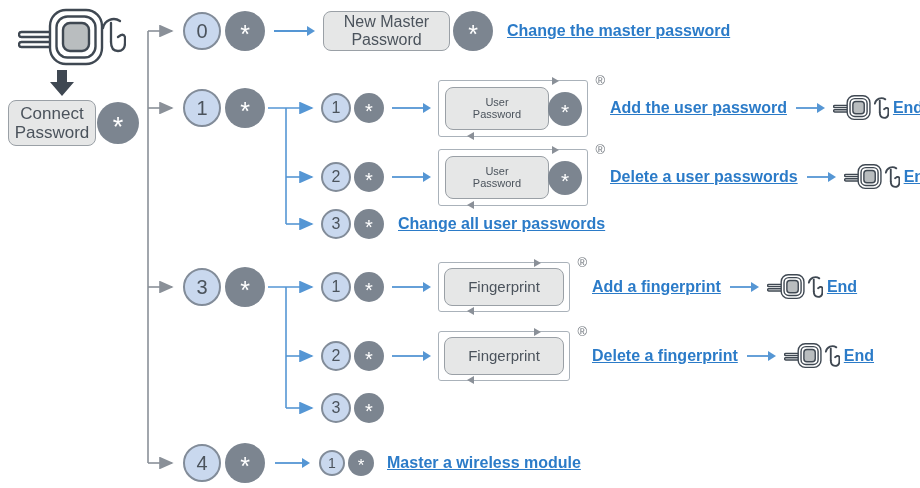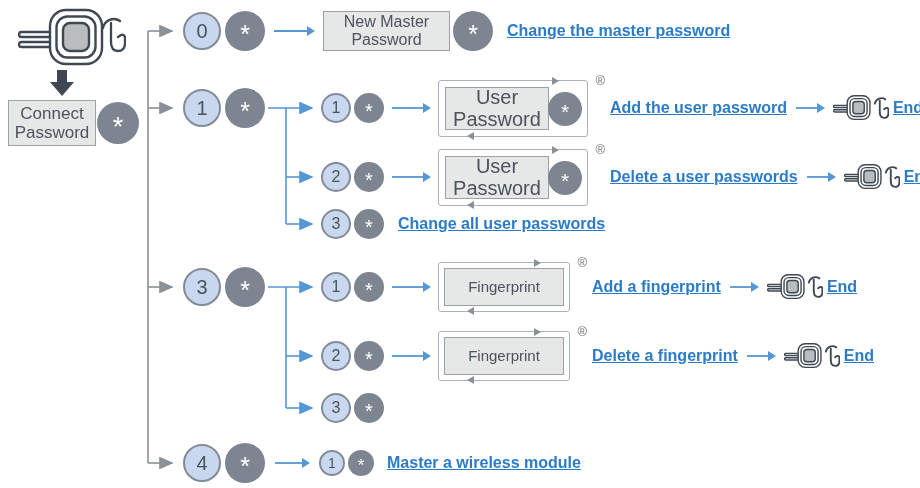--- a/index.html
+++ b/index.html
@@ -14,31 +14,31 @@
   .blue{background:#c9d8ee;border:2px solid #828c99;}
   .gray{background:#7c8590;color:#ffffff;border:none;}
   .c1{width:38px;height:38px;font-size:20px;}
   .c1s{width:40px;height:40px;font-size:25px;}
   .c2{width:30px;height:30px;font-size:16px;}
   .c2s{width:30px;height:30px;font-size:20px;}
   .c3{width:26px;height:26px;font-size:14px;}
   .c3s{width:26px;height:26px;font-size:17px;}
   .cm{width:42px;height:42px;font-size:27px;}
   .sg{line-height:1;display:block;transform:translateY(0.13em);}
-  .gbox{background:#e6e7e7;border:1.5px solid #9aa0a6;border-radius:0;color:#4b535c;
+  .gbox{background:#e6e7e7;border:1.5px solid #9aa0a6;border-radius:8px;color:#4b535c;
         display:flex;flex-direction:column;align-items:center;justify-content:center;
         line-height:1.12;flex:none;box-sizing:border-box;}
   .nmp{width:127px;height:40px;font-size:16px;}
   .master{position:absolute;left:8px;top:100px;width:88px;height:46px;font-size:17px;z-index:1;}
   .mstar{position:absolute;left:97px;top:102px;z-index:1;}
   .loopbox{position:relative;border:1px solid #aab2ba;border-radius:3px;background:#ffffff;
            flex:none;display:flex;align-items:center;box-sizing:border-box;}
   .user-loop{width:150px;height:57px;padding-left:6px;}
   .fp-loop{width:132px;height:50px;justify-content:center;}
-  .inner-user{width:104px;height:43px;font-size:20px;}
+  .inner-user{width:104px;height:43px;font-size:11px;}
   .inner-fp{width:120px;height:38px;font-size:15px;}
   .instar{position:absolute;right:5px;top:11px;width:34px;height:34px;font-size:21px;}
   .la-t{position:absolute;top:-4px;right:28px;width:0;height:0;
         border-top:4px solid transparent;border-bottom:4px solid transparent;
         border-left:7px solid #8a9098;}
   .la-b{position:absolute;bottom:-4px;left:28px;width:0;height:0;
         border-top:4px solid transparent;border-bottom:4px solid transparent;
         border-right:7px solid #8a9098;}
   .reg{position:absolute;top:-8px;right:-18px;font-size:13px;color:#70767d;font-weight:normal;}
   .lbl{color:#2b7bc8;font-weight:bold;font-size:16px;flex:none;text-decoration:underline;}

